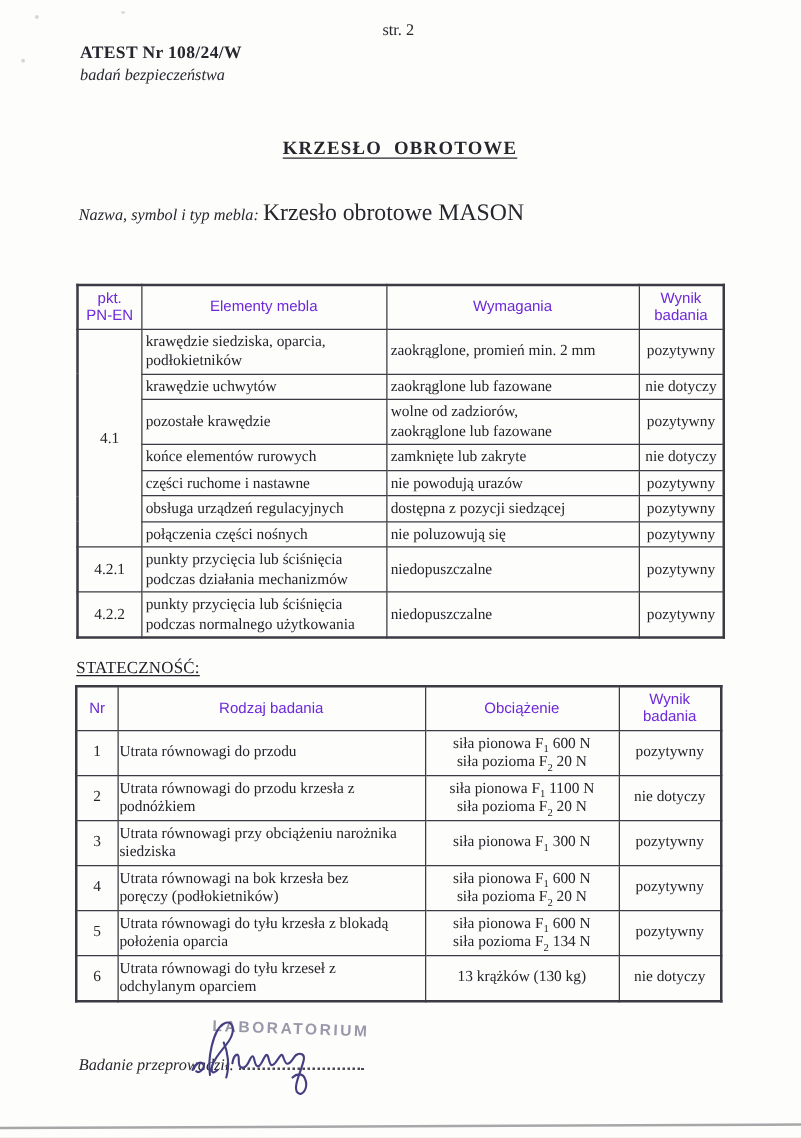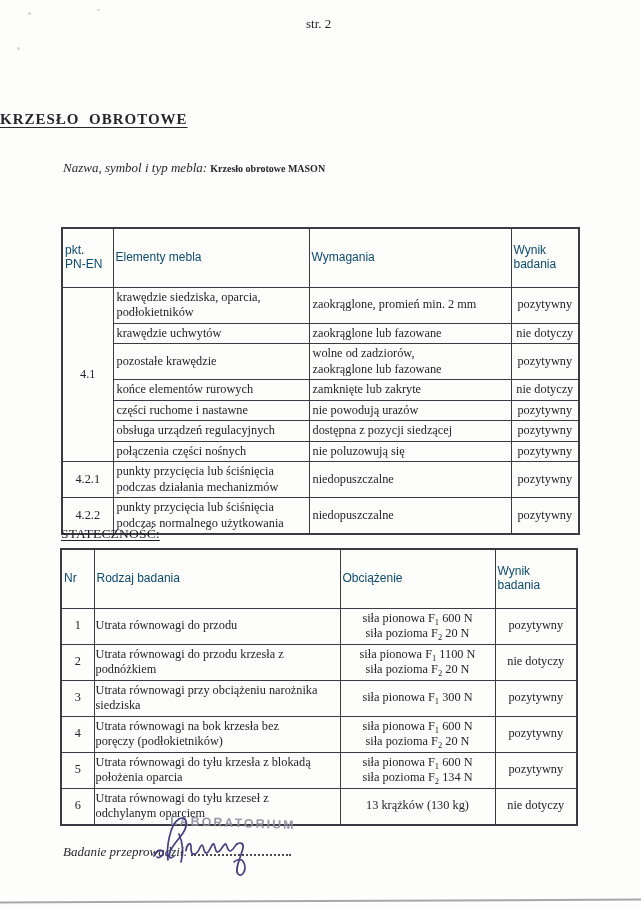--- a/index.html
+++ b/index.html
@@ -12,45 +12,45 @@
   
   .speck { position:absolute; background:#b9b9c2; border-radius:50%; opacity:.6; }
 
   .page-number { position:absolute; top:16px; left:306px; font-size:13px; }
 
   .atest-header { position:absolute; top:34px; left:64px; line-height:1.25; }
   .atest-no  { font-size:14px; font-weight:bold; letter-spacing:.3px; }
   .atest-sub { font-size:13px; font-style:italic; }
 
   .doc-title {
-    position:absolute; top:110px; left:0; right:1px; text-align:left;
+    position:absolute; top:110px; left:0; right:1px; text-align:center;
   }
   .doc-title span {
     font-size:15px; font-weight:bold; letter-spacing:1px; white-space:pre;
     text-decoration:underline; text-underline-offset:3px;
   }
 
   .name-line { position:absolute; top:160px; left:63px; font-size:13px; }
   .name-line .lbl { font-style:italic; }
-  .name-line .val { font-weight:bold; font-size:10px; }
+  .name-line .val { font-weight:normal; font-size:19px; }
 
   .section-heading {
     position:absolute; font-size:13.5px; letter-spacing:.2px;
     text-decoration:underline; text-underline-offset:2px; color:#1f1f27;
   }
   #safety-heading    { top:201px; left:62px; }
   #stability-heading { top:526px; left:61px; }
 
   table { border-collapse:collapse; background:transparent; }
   table, td, th { border:1.5px solid #3b3b43; }
   table { border-width:2px; }
   th {
     font-family:"Liberation Sans", sans-serif; font-weight:normal;
-    font-size:12px; color:#0c4a6e; text-align:left;
-    white-space:pre-line; line-height:1.15; padding:15px 2px;
+    font-size:12px; color:#6d28d9; text-align:center;
+    white-space:pre-line; line-height:1.15; padding:3px 2px;
   }
   td {
     font-size:12.3px; line-height:15.5px; padding:2px 3px;
     vertical-align:middle; color:#23232b;
   }
   sub { font-size:8.5px; line-height:0; }
 
   #safety-table { position:absolute; top:227px; left:61px; }
   #safety-table col.c-pkt { width:51px; }
   #safety-table col.c-el  { width:196px; }
@@ -95,20 +95,24 @@
 <body>
 
 <div class="page">
 
   <span class="speck" style="top:12px;left:28px;width:3px;height:3px;"></span>
   <span class="speck" style="top:9px;left:97px;width:3px;height:2px;"></span>
   <span class="speck" style="top:47px;left:17px;width:3px;height:3px;"></span>
 
   <div class="page-number">str. 2</div>
 
+  <div class="atest-header">
+    <div class="atest-no">ATEST Nr 108/24/W</div>
+    <div class="atest-sub">badań bezpieczeństwa</div>
+  </div>
 
   <div class="doc-title">
     <span>KRZESŁO  OBROTOWE</span>
   </div>
 
   <div class="name-line">
     <span class="lbl">Nazwa, symbol i typ mebla:</span>
     <span class="val">Krzesło obrotowe MASON</span>
   </div>
 

